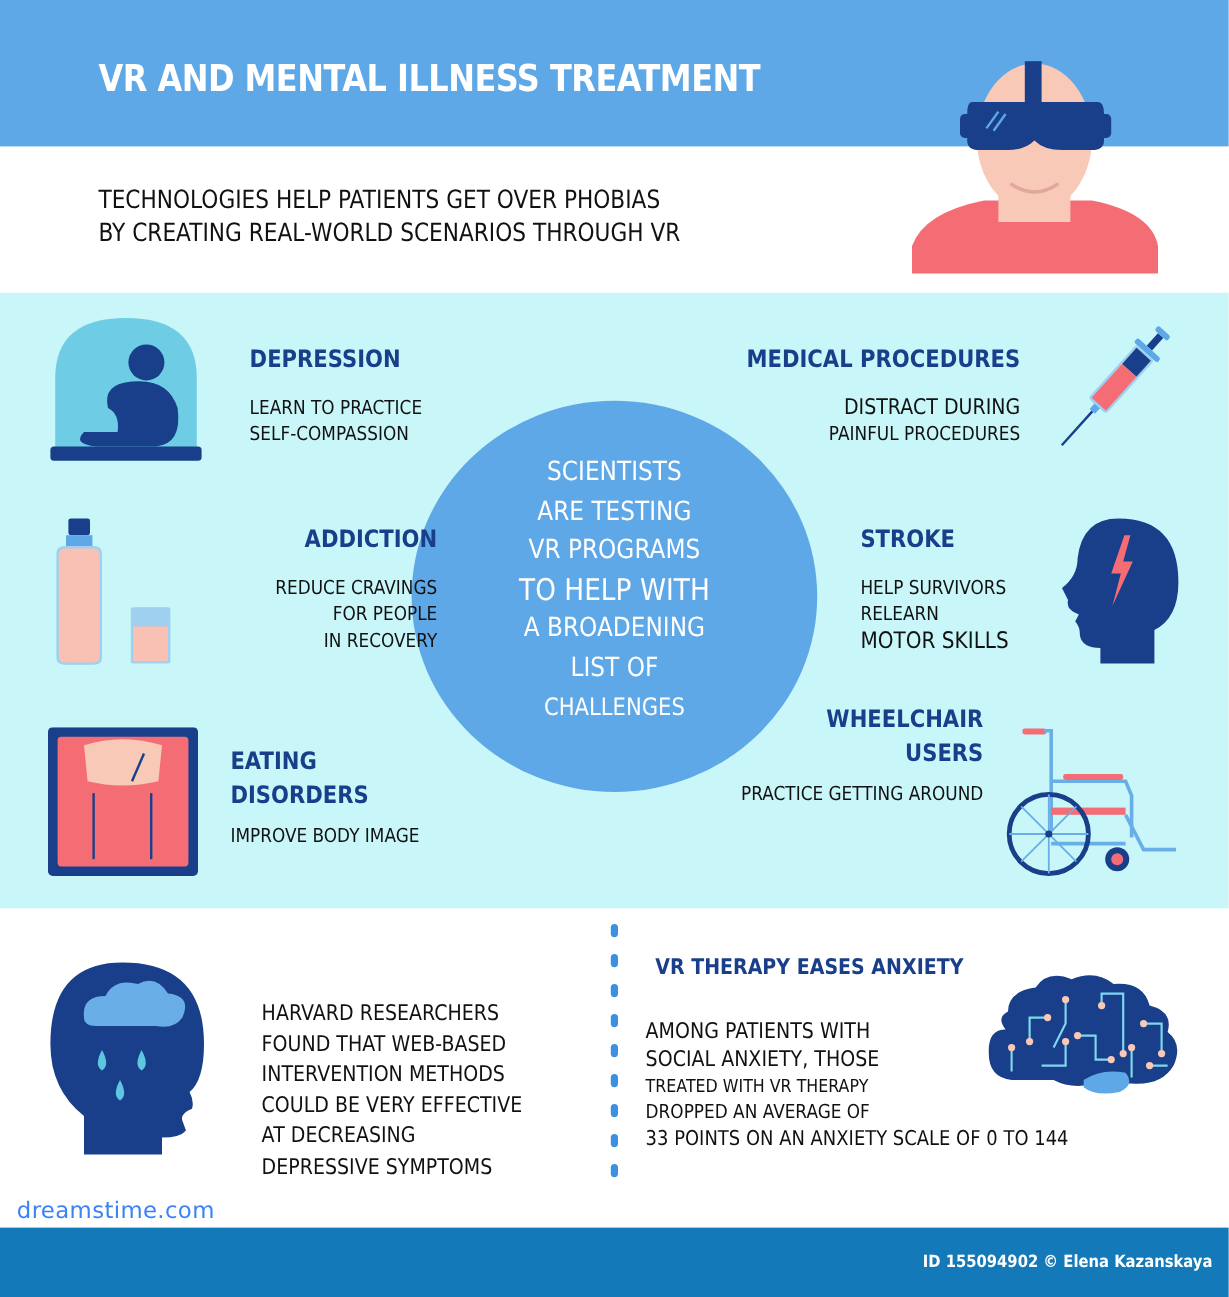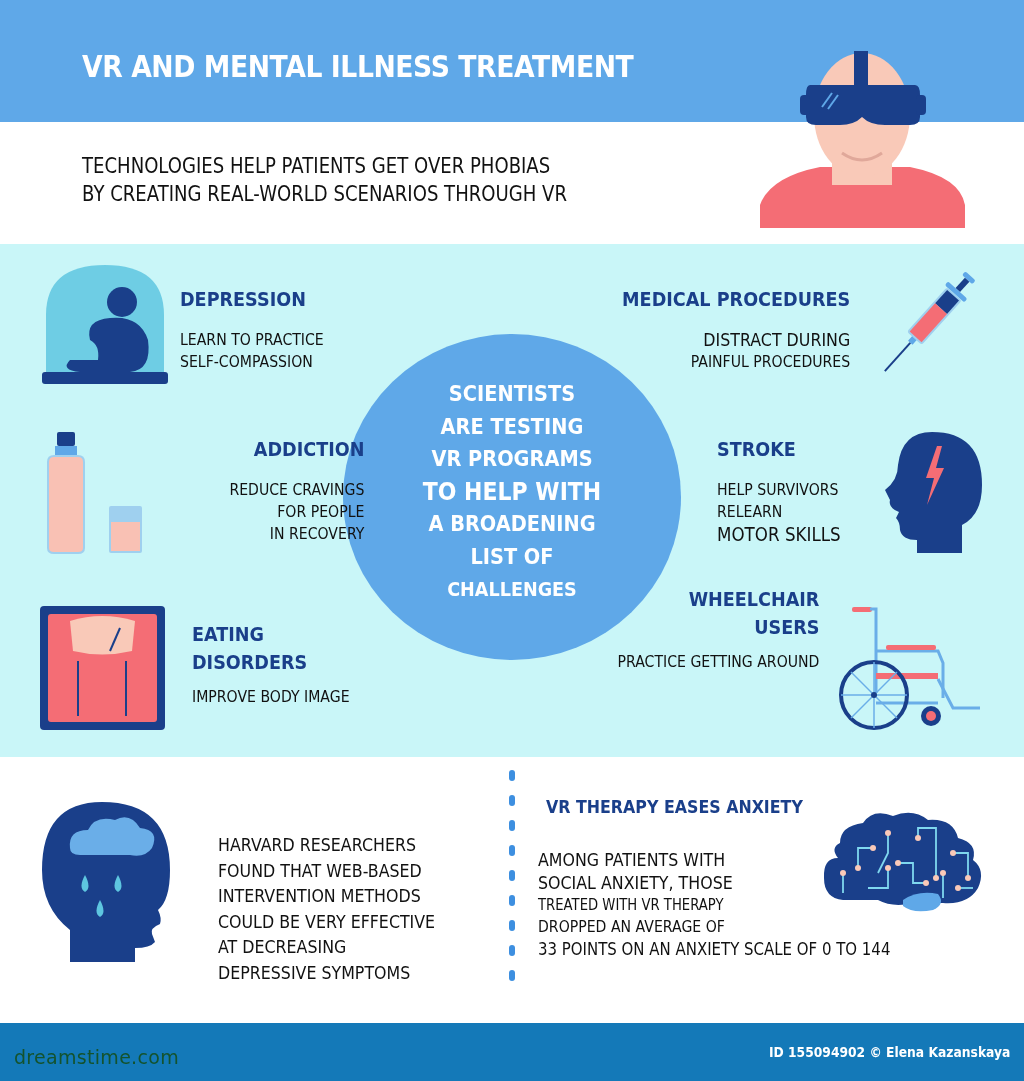--- a/index.html
+++ b/index.html
@@ -17,32 +17,32 @@
   
   .cyan-band { left: 0; top: 244px; width: 1024px; height: 513px; background: #c9f6f8; }
 
   .cat-title { font-size: 20px; font-weight: bold; color: #1a3f8a; transform: scaleX(0.88); white-space: nowrap; line-height: 28px; }
   .cat-desc { font-size: 16px; color: #111; line-height: 22px; transform: scaleX(0.88); white-space: nowrap; }
   .left .cat-title, .left .cat-desc { transform-origin: left top; text-align: left; }
   .right .cat-title, .right .cat-desc { transform-origin: right top; text-align: right; }
   .right { text-align: right; }
 
   .circle { left: 343px; top: 334px; width: 338px; height: 326px; border-radius: 50%; background: #5fa8e8; }
-  .circle-text { left: 343px; top: 378px; width: 338px; text-align: center; color: #ffffff; font-size: 22px; line-height: 32.5px; font-weight: bold; }
+  .circle-text { left: 343px; top: 378px; width: 338px; text-align: center; color: #ffffff; font-size: 22px; line-height: 32.5px; }
   .circle-text span { display: block; transform: scaleX(0.88); }
 
   
   .bottom-text { font-size: 18px; color: #111; line-height: 25.5px; transform: scaleX(0.88); transform-origin: left top; white-space: nowrap; }
   .vr-title { left: 546px; top: 796px; font-size: 18px; font-weight: bold; color: #1a3f8a; transform: scaleX(0.88); transform-origin: left top; white-space: nowrap; }
   .dots { left: 509px; top: 770px; width: 6px; height: 225px; }
   .dots span { display: block; width: 6px; height: 11px; border-radius: 3px; background: #3d8fe0; margin-bottom: 14px; }
 
   
   .footer { left: 0; top: 1023px; width: 1024px; height: 58px; background: #1479b8; }
-  .footer-logo { left: 14px; top: 998px; font-size: 19px; color: #14532d; letter-spacing: 0.3px; margin-top: 48px; }
+  .footer-logo { left: 14px; top: 998px; font-size: 19px; color: #3b82f6; letter-spacing: 0.3px; }
   .footer-id { right: 14px; top: 1044px; font-size: 14px; font-weight: bold; color: #ffffff; transform: scaleX(0.88); transform-origin: right top; white-space: nowrap; }
 </style>
 </head>
 <body>
 
 <div class="abs header-band"></div>
 <div class="abs title">VR AND MENTAL ILLNESS TREATMENT</div>
 
 <svg class="abs" style="left:760px;top:45px" width="210" height="185" viewBox="0 0 210 185">
   <path d="M0 183 L0 160 Q10 132 60 122 L150 122 Q200 132 205 160 L205 183 Z" fill="#f46d75"></path>
@@ -74,21 +74,21 @@
   <span>LIST OF</span>
   <span style="font-size:20px">CHALLENGES</span>
 </div>
 
 <svg class="abs" style="left:40px;top:260px" width="130" height="125" viewBox="0 0 130 125">
   <path d="M6 115 L6 55 Q6 5 65 5 Q124 5 124 55 L124 115 Z" fill="#5ec6e0" opacity="0.85"></path>
   <rect x="2" y="112" width="126" height="12" rx="3" fill="#1a3f8a"></rect>
   <circle cx="82" cy="42" r="15" fill="#1a3f8a"></circle>
   <path d="M70 58 Q100 55 108 80 Q112 110 90 112 L40 112 Q20 110 30 100 L58 100 Q60 85 50 80 Q45 60 70 58 Z" fill="#1a3f8a"></path>
 </svg>
-<div class="abs left" style="left:180px;top:285px">
+<div class="abs left" style="left:208px;top:285px">
   <div class="cat-title">DEPRESSION</div>
   <div style="height:16px"></div>
   <div class="cat-desc">LEARN TO PRACTICE</div>
   <div class="cat-desc">SELF-COMPASSION</div>
 </div>
 
 <svg class="abs" style="left:40px;top:430px" width="110" height="125" viewBox="0 0 110 125">
   <rect x="17" y="2" width="18" height="14" rx="2" fill="#1a3f8a"></rect>
   <rect x="15" y="16" width="22" height="10" fill="#5fa8e8"></rect>
   <path d="M8 32 Q8 26 14 26 L38 26 Q44 26 44 32 L44 118 Q44 123 38 123 L14 123 Q8 123 8 118 Z" fill="#f9c1b4" stroke="#9fd0ef" stroke-width="2"></path>

